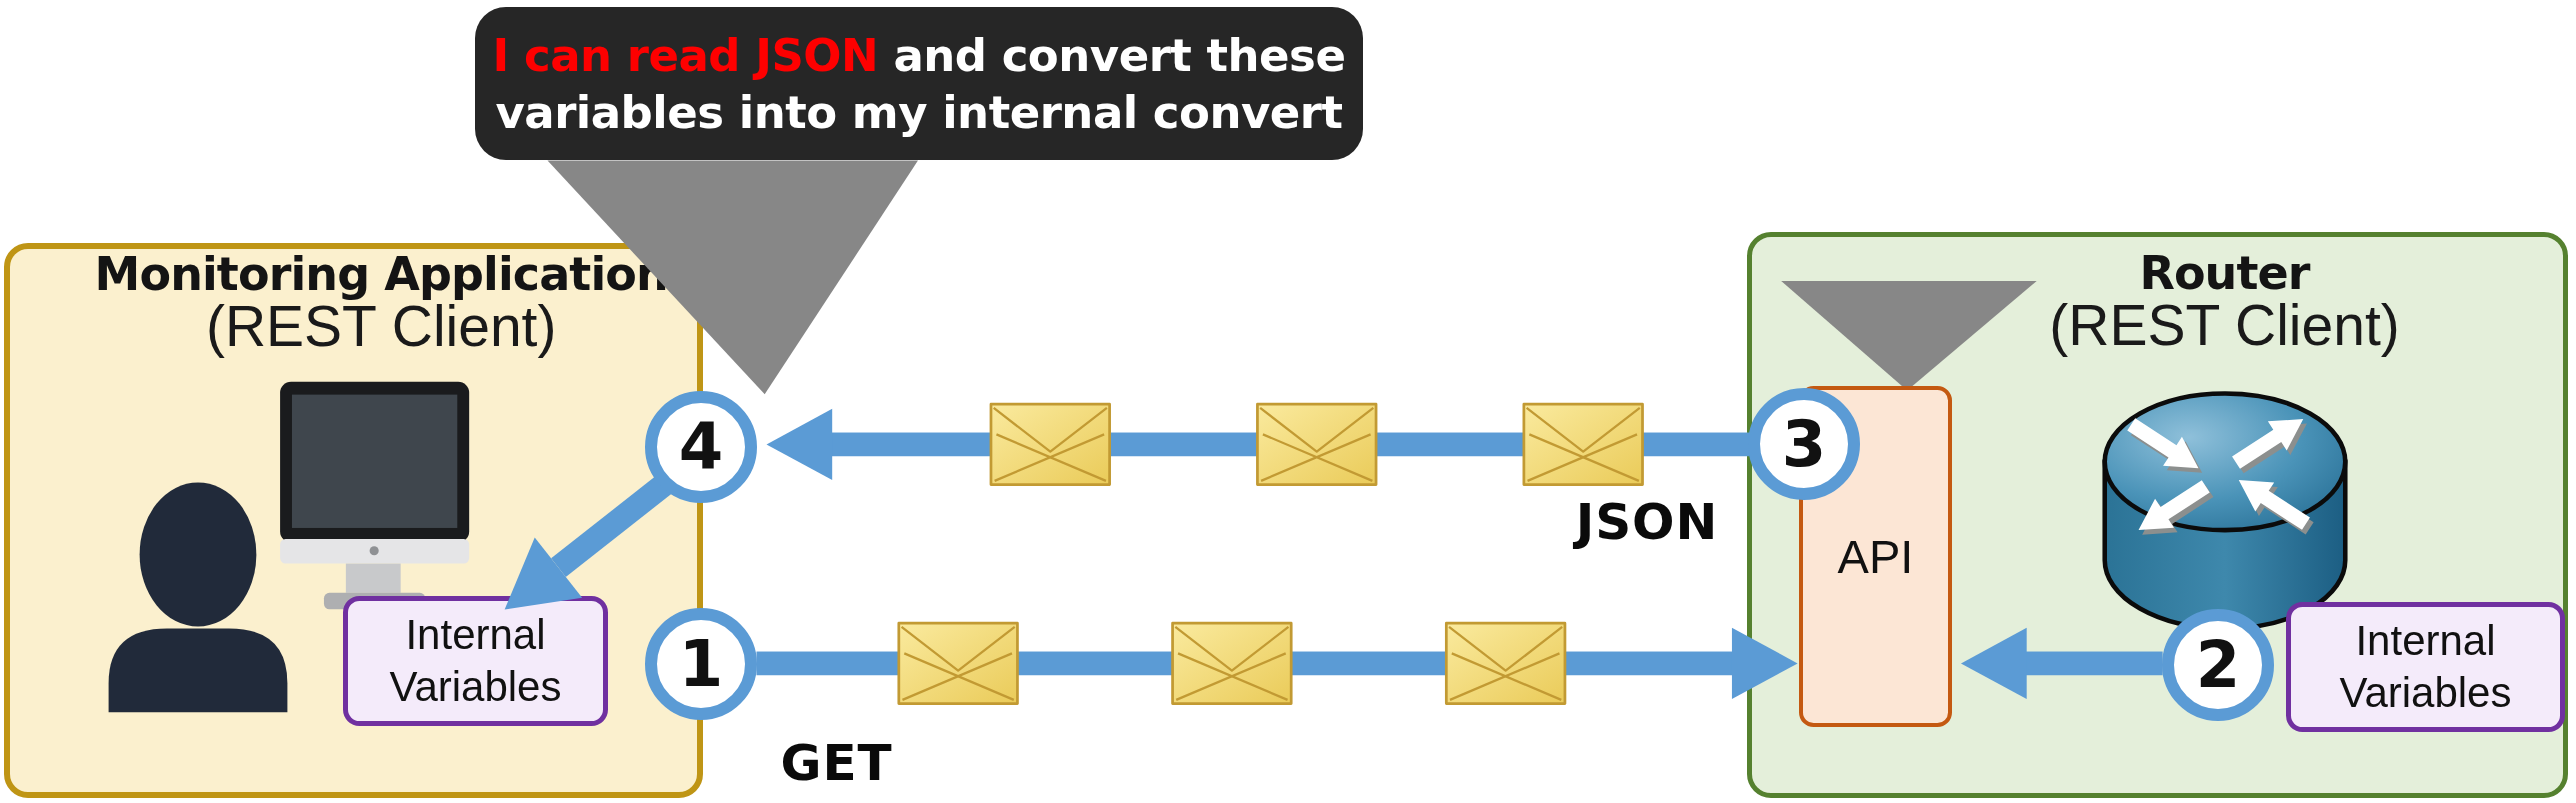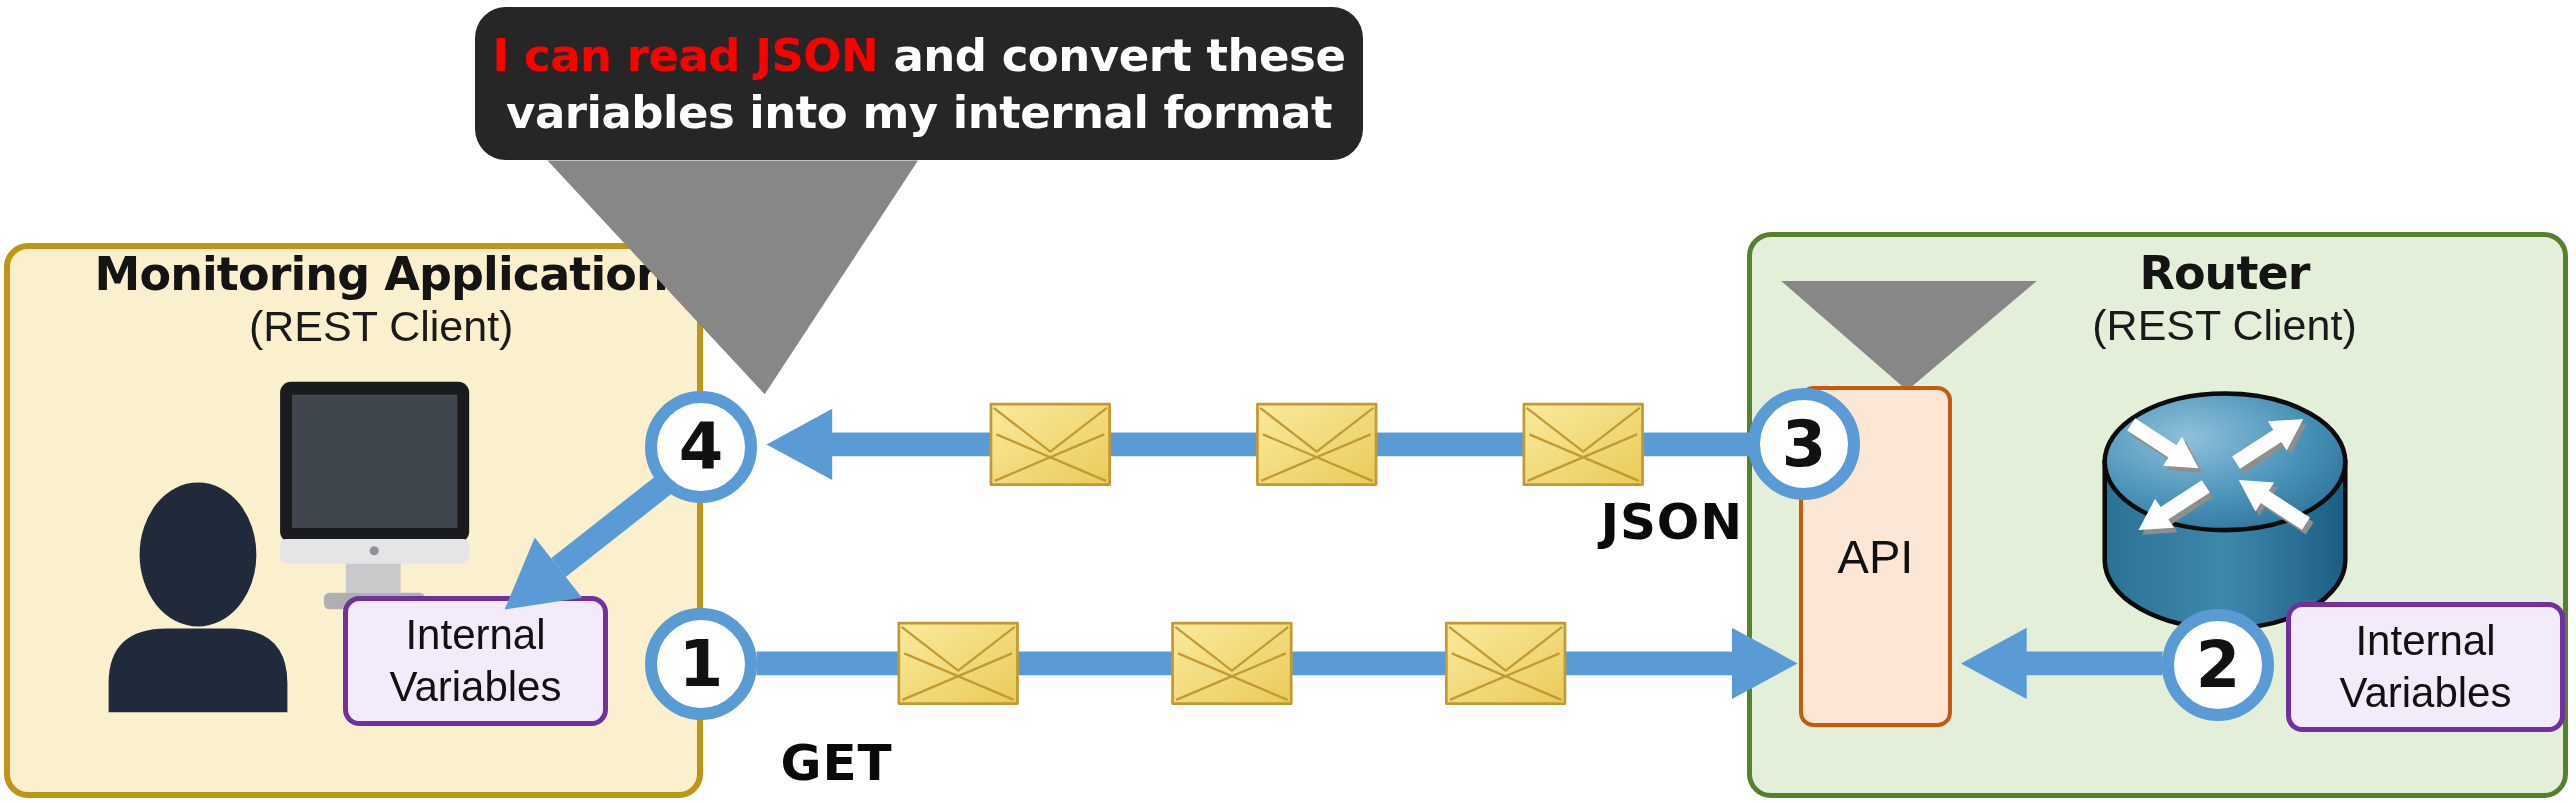--- a/index.html
+++ b/index.html
@@ -10,21 +10,21 @@
   .abs{position:absolute;}
 
   
   .panel{position:absolute;box-sizing:border-box;border-radius:24px;}
   .panel.client{left:3.7px;top:243px;width:699px;height:555px;
     background:var(--client-fill,#FBF0CE);border:6.4px solid var(--client-border,#BF9515);}
   .panel.server{left:1747px;top:232px;width:821px;height:566px;
     background:var(--server-fill,#E4EFDA);border:5.5px solid var(--server-border,#55812F);}
 
   .panel-title{font-weight:bold;font-size:46px;line-height:53px;color:#141414;text-align:center;letter-spacing:-0.9px;}
-  .panel-subtitle{font-family:"Liberation Sans",sans-serif;font-size:43px;line-height:51px;color:#1a1a1a;text-align:center;font-weight:400;}
+  .panel-subtitle{font-family:"Liberation Sans",sans-serif;font-size:57px;line-height:51px;color:#1a1a1a;text-align:center;font-weight:400;}
   .client-titles{position:absolute;left:3.7px;top:248px;width:699px;padding-left:28px;}
   .server-titles{position:absolute;left:1914px;top:247px;width:621px;}
 
   
   .vars-box{position:absolute;box-sizing:border-box;border-radius:16.4px;
     background:var(--variables-fill,#F4EBFA);border:5.5px solid var(--variables-border,#7030A0);
     display:flex;flex-direction:column;justify-content:center;align-items:center;}
   .vars-box.client-vars{left:343px;top:596px;width:265px;height:130px;}
   .vars-box.server-vars{left:2286px;top:602px;width:279px;height:130px;}
   .vars-line{font-family:"Liberation Sans",sans-serif;font-size:42px;line-height:52px;color:#111;}
@@ -45,21 +45,21 @@
   .bubble.server-bubble{left:1508px;top:108px;width:707px;height:175px;}
 
   
   .step{position:absolute;width:88px;height:88px;border-radius:50%;background:#ffffff;
     border:12px solid var(--arrow-blue,#5B9BD5);display:flex;align-items:center;justify-content:center;
     font-weight:bold;font-size:64px;color:var(--step-text,#111);}
 
   
   .flow-label{position:absolute;font-weight:bold;font-size:50px;color:#0a0a0a;letter-spacing:0.9px;}
   .flow-label.get{left:777px;top:686px;width:119px;text-align:center;margin-top:48px;}
-  .flow-label.json{left:1551px;top:493px;width:192px;text-align:right;}
+  .flow-label.json{left:1551px;top:493px;width:192px;text-align:center;}
 </style>
 </head>
 <body>
 
 <div class="stage">
 
   <div class="panel client"></div>
   <div class="client-titles">
     <div class="panel-title">Monitoring Application</div>
     <div class="panel-subtitle">(REST Client)</div>
@@ -128,21 +128,21 @@
     <polygon points="600,176 1006,176 838,432" style="fill:var(--tail-gray,#878787)"></polygon>
     <polygon points="1952,308 2232,308 2090,428" style="fill:var(--tail-gray,#878787)"></polygon>
   </svg>
 
   <div class="api-box">
     <div class="api-label">API</div>
   </div>
 
   <div class="bubble client-bubble">
     <div class="line"><span class="hl">I can read JSON</span><span> and convert these</span></div>
-    <div class="line">variables into my internal format</div>
+    <div class="line">variables into my internal convert</div>
   </div>
 
 
   <svg class="abs" style="left:0;top:0" width="2576" height="803" viewBox="0 0 2823 880">
     <defs>
       <linearGradient id="envGrad" x1="0" y1="0" x2="1" y2="1">
         <stop offset="0" stop-color="#FAEA9E"></stop>
         <stop offset="1" stop-color="#EACB59"></stop>
       </linearGradient>
     </defs>

